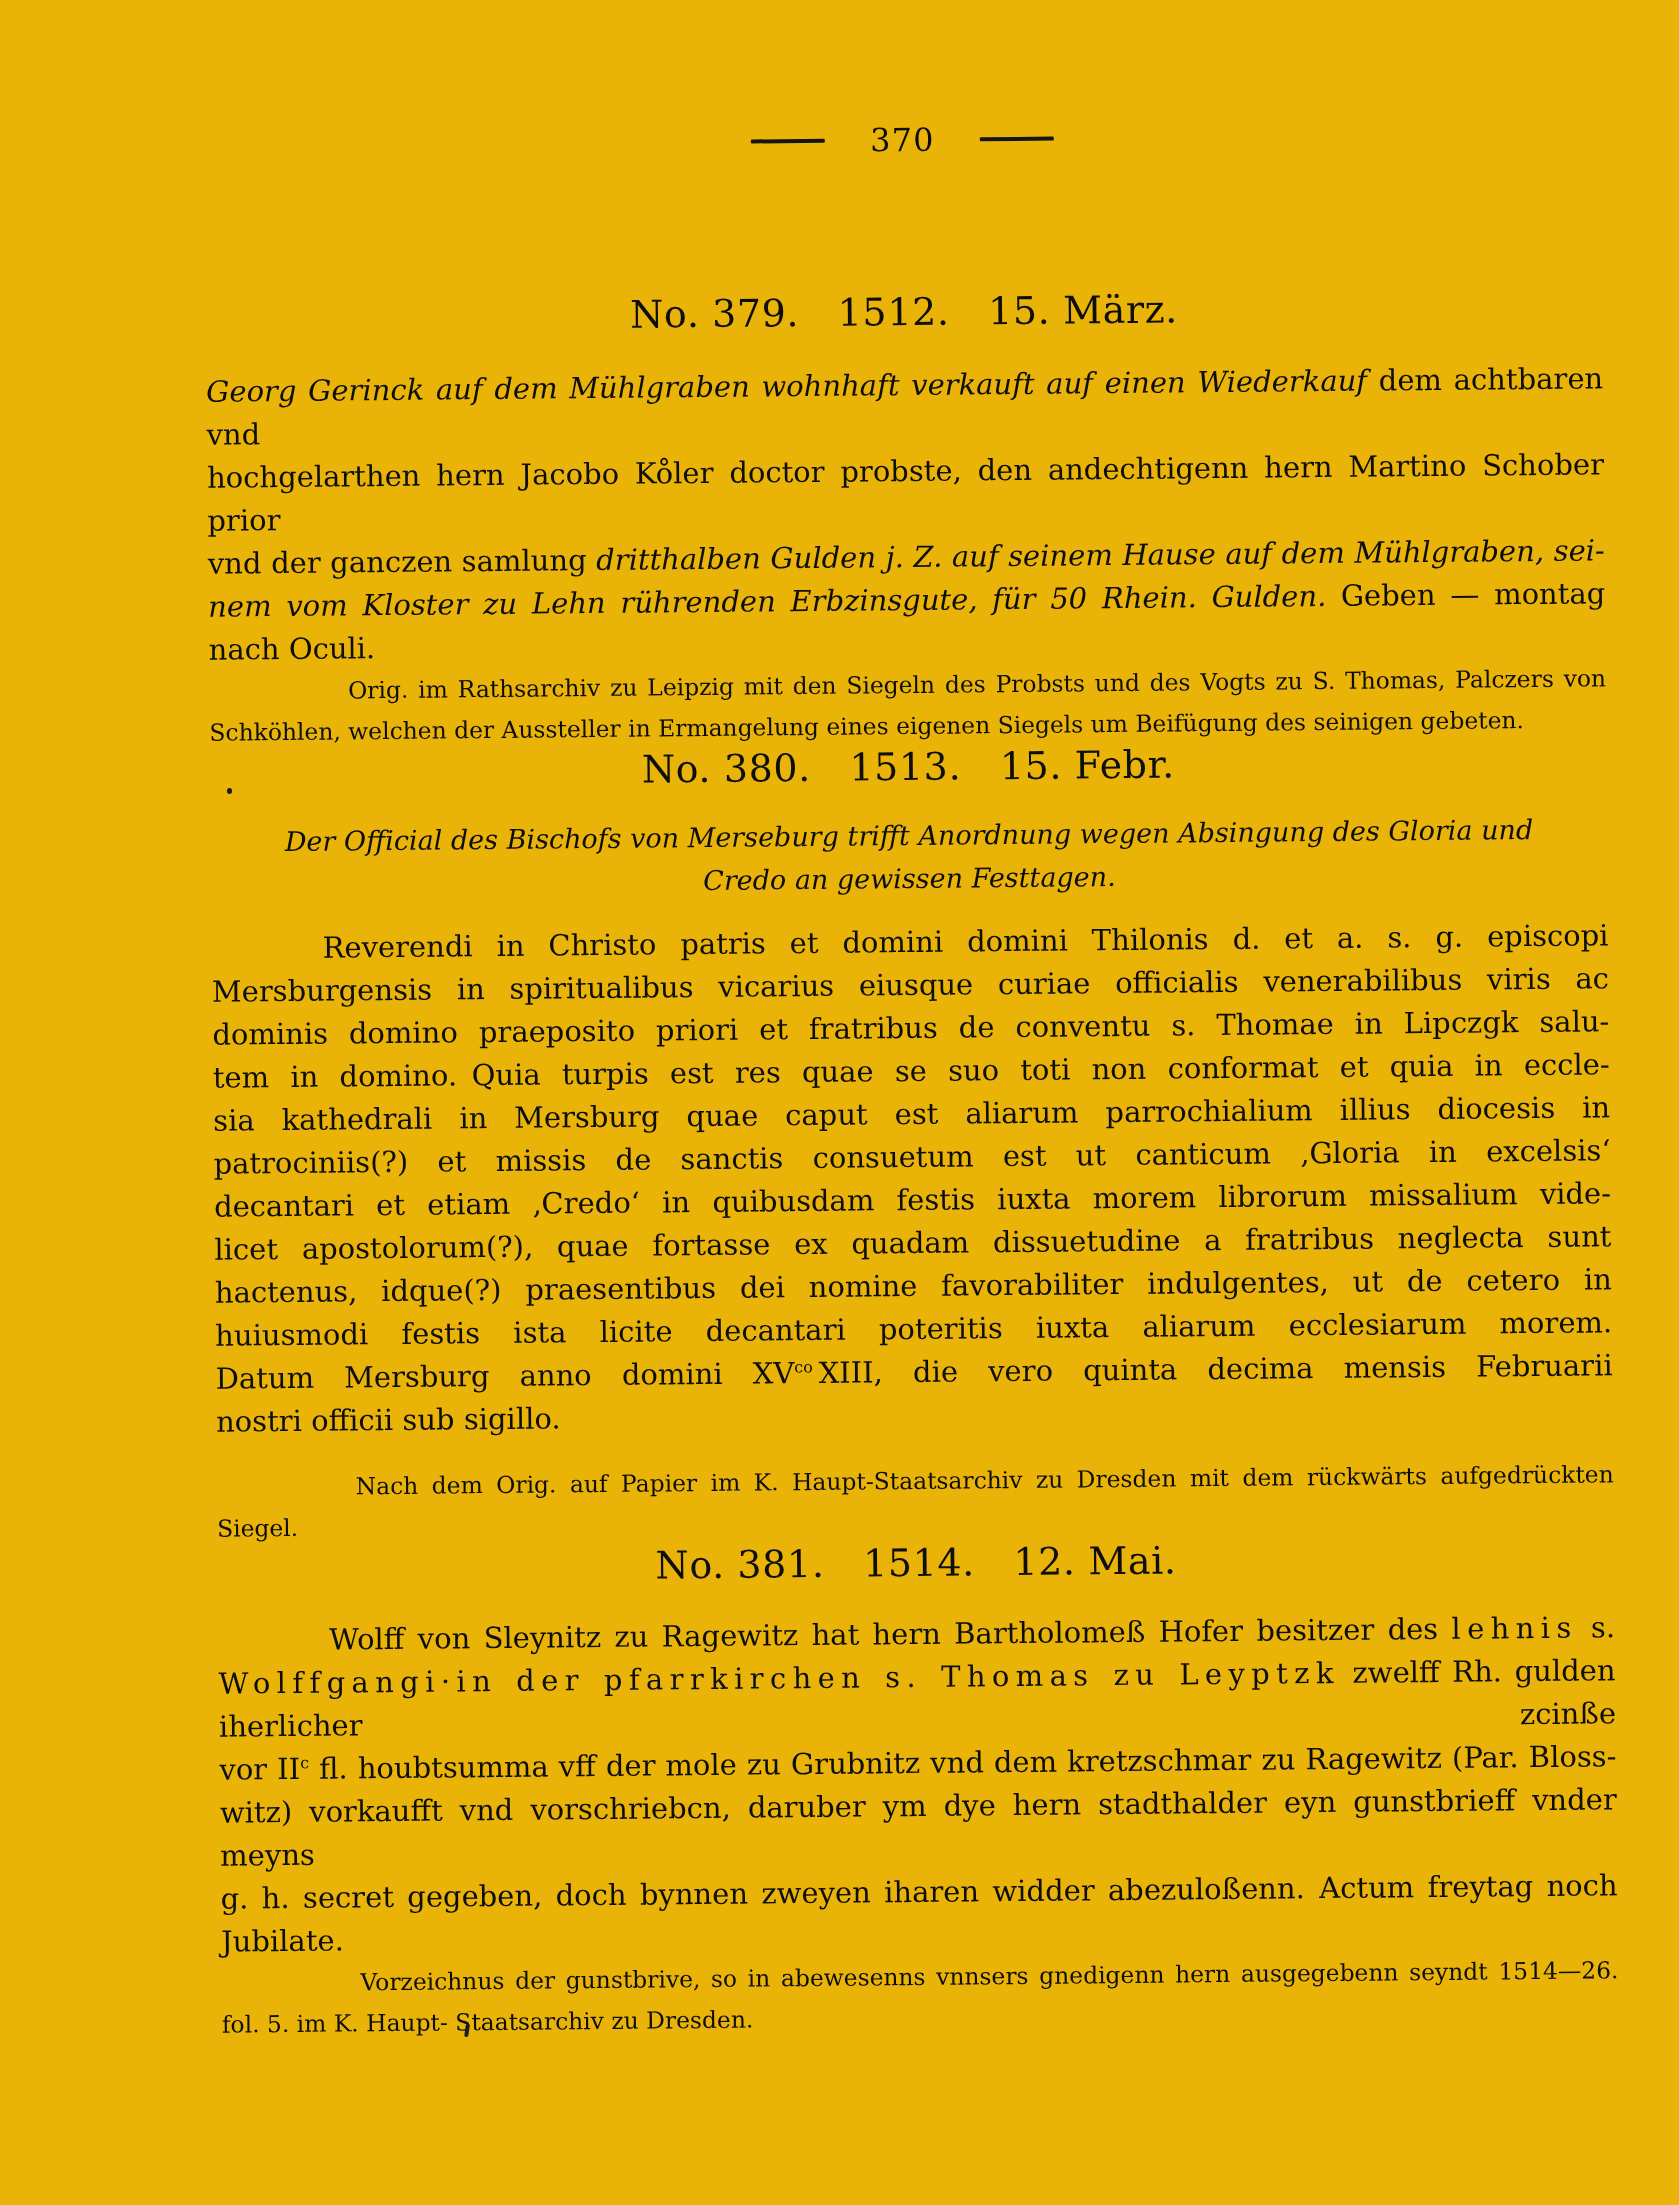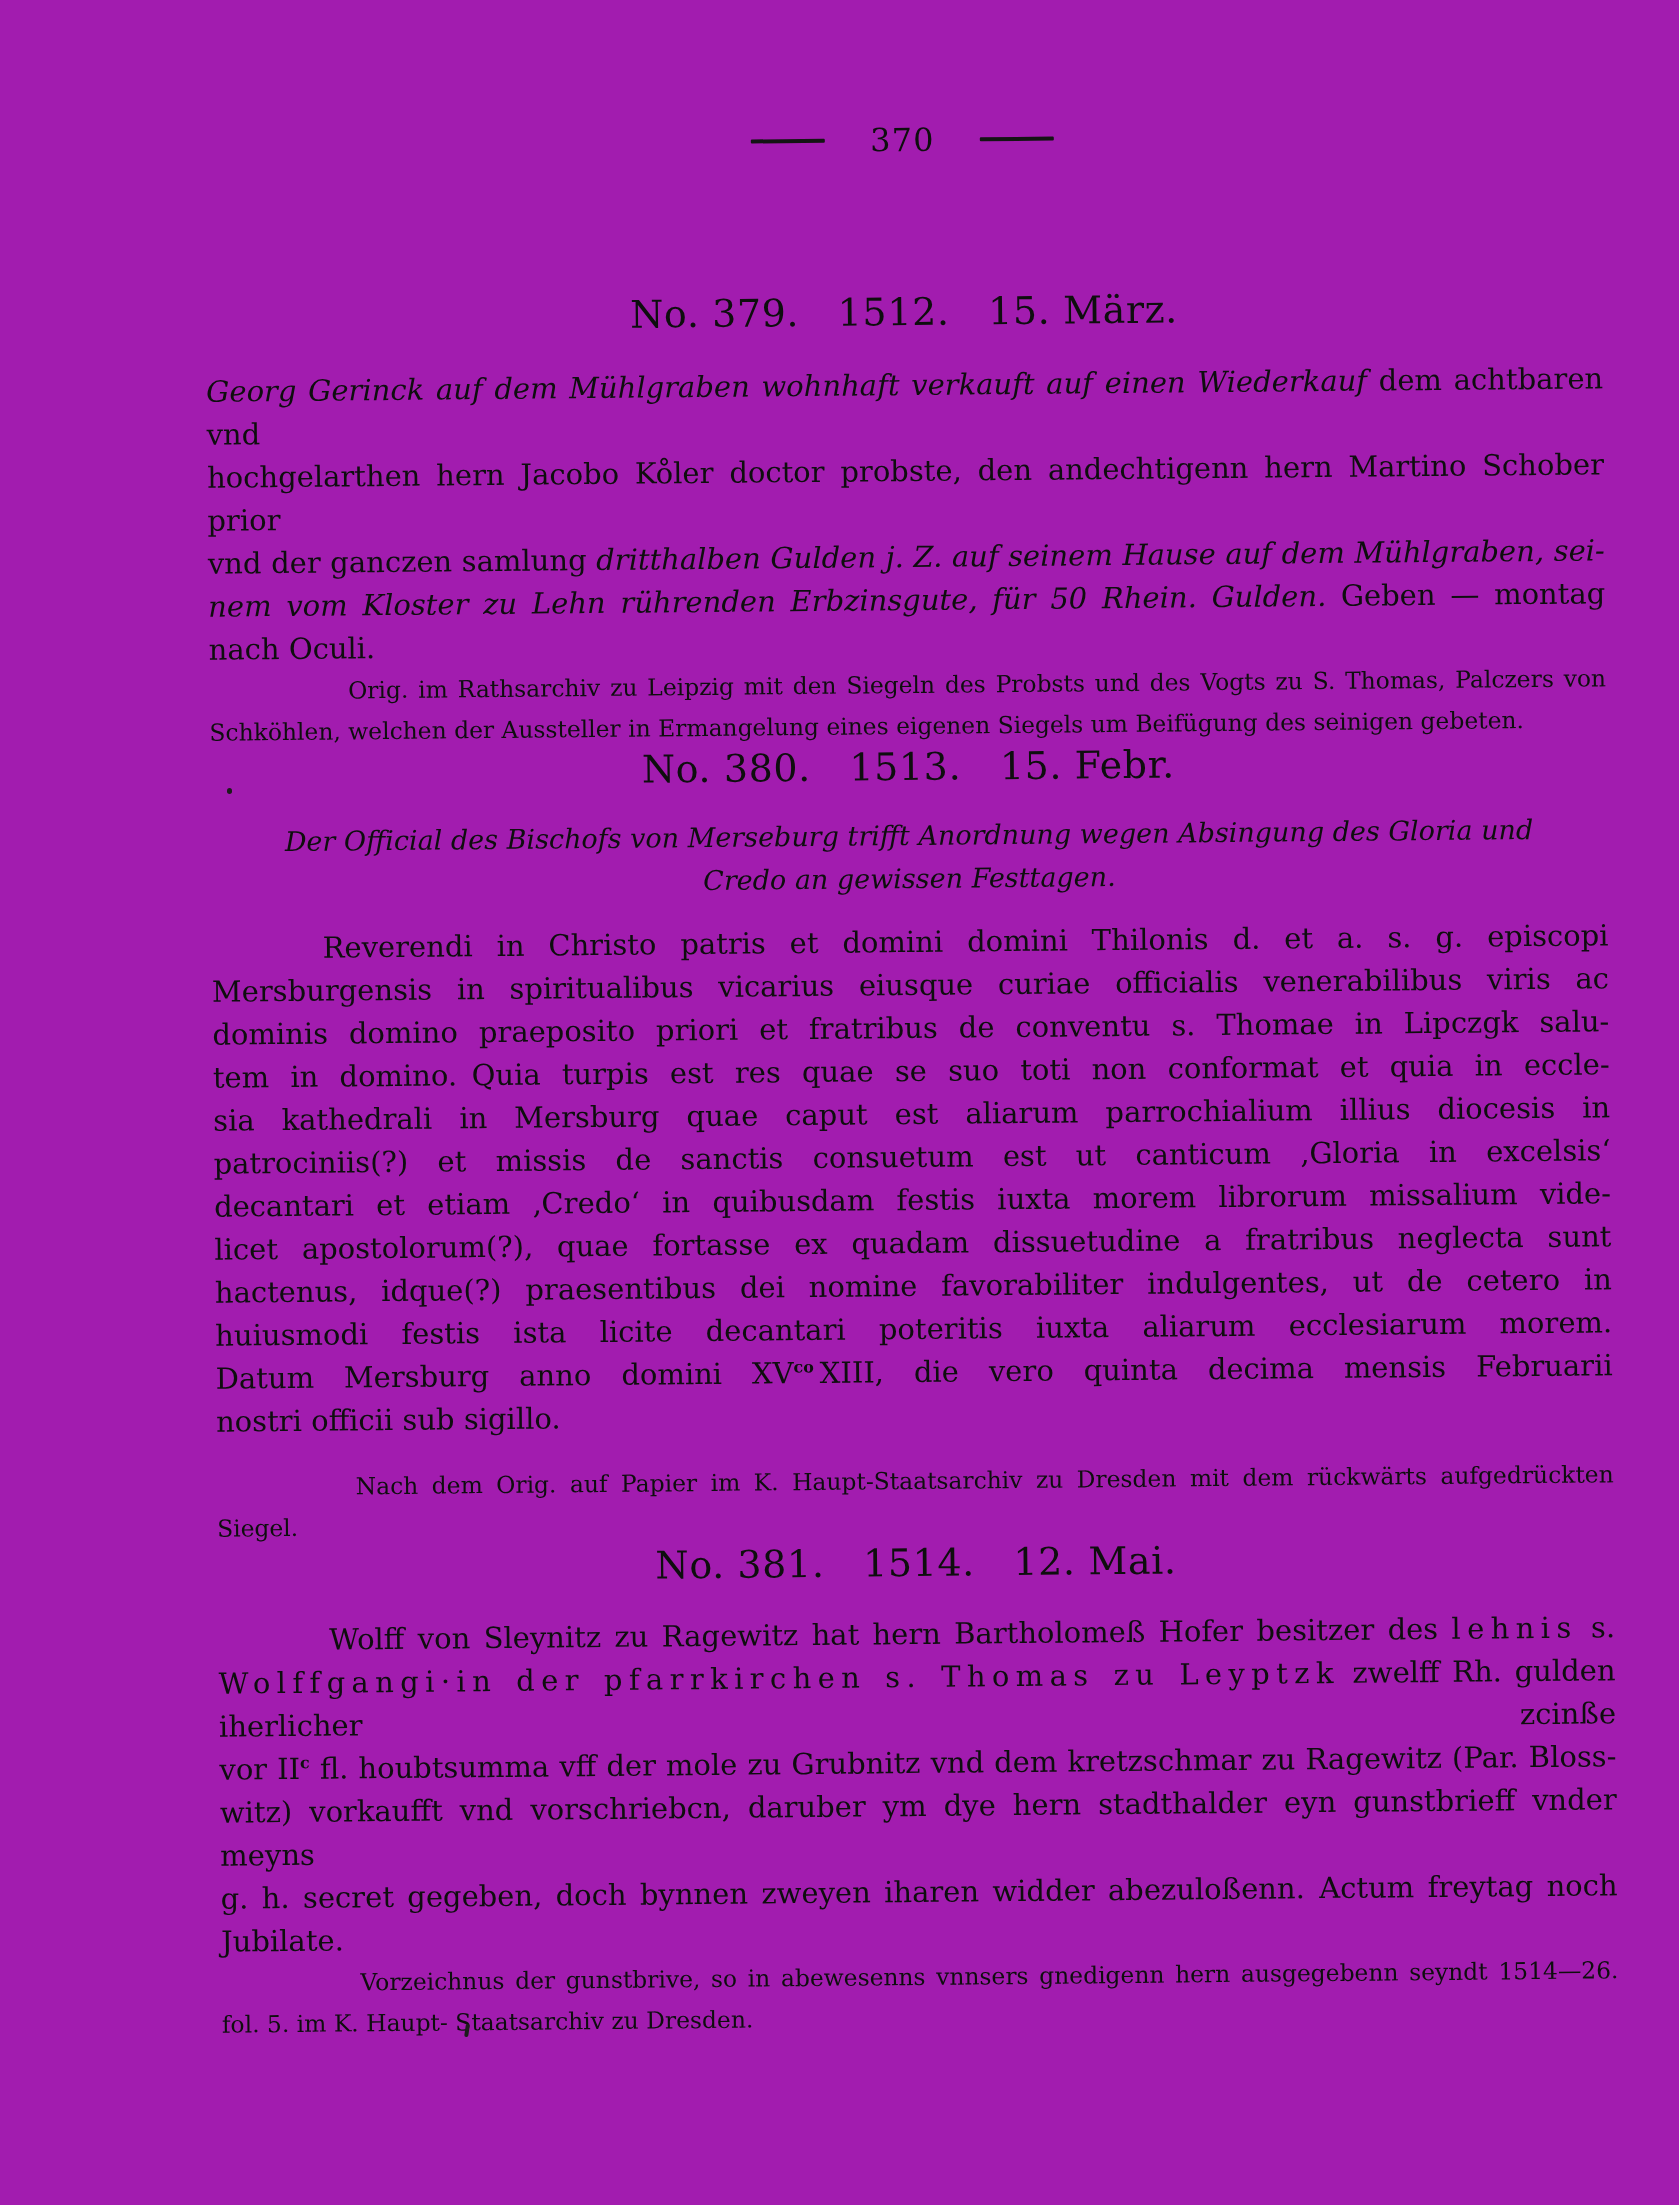--- a/index.html
+++ b/index.html
@@ -1,19 +1,19 @@
 <!DOCTYPE html>
 <html style="font-size:9px"><head>
 <meta charset="utf-8">
 <style>
   html,body{margin:0;padding:0;background:#e8e8e8;}
   .sheet{
     position:relative;
     width:1680px;height:2205px;
-    background:#a21caf;
+    background:#eab308;
     color:#0e0e0e;
     font-family:"DejaVu Serif", serif;
     overflow:hidden;
   }
   .content{
     position:absolute;
     left:211px;top:120px;width:1397px;
     transform:rotate(-0.55deg);
     transform-origin:50% 40%;
   }
@@ -50,21 +50,21 @@
   
   .entry-379 .block.body{margin-top:31px;}
   .entry-380{margin-top:95px;}
   .entry-380 .block.body{margin-top:21px;}
   .entry-380 .block.note{margin-top:24.5px;}
   .entry-381{margin-top:104px;}
   .entry-381 .block.body{margin-top:29px;}
   
   .i{font-style:italic;}
   .sp{letter-spacing:0.22em;}
-  .sup{vertical-align:super;font-size:0.55em;line-height:0;letter-spacing:0;font-weight:bold;}
+  .sup{vertical-align:super;font-size:0.55em;line-height:0;letter-spacing:0;}
   
   .speck{position:absolute;background:#1c1c1c;border-radius:50%;}
   .speck.dot1{left:227px;top:788px;width:5px;height:5.6px;}
   .speck.tick1{left:465px;top:2024px;width:3.9px;height:13.4px;border-radius:2.2px;transform:rotate(8deg);}
 </style>
 </head>
 <body>
 
 <div class="sheet">
   <div class="content">

